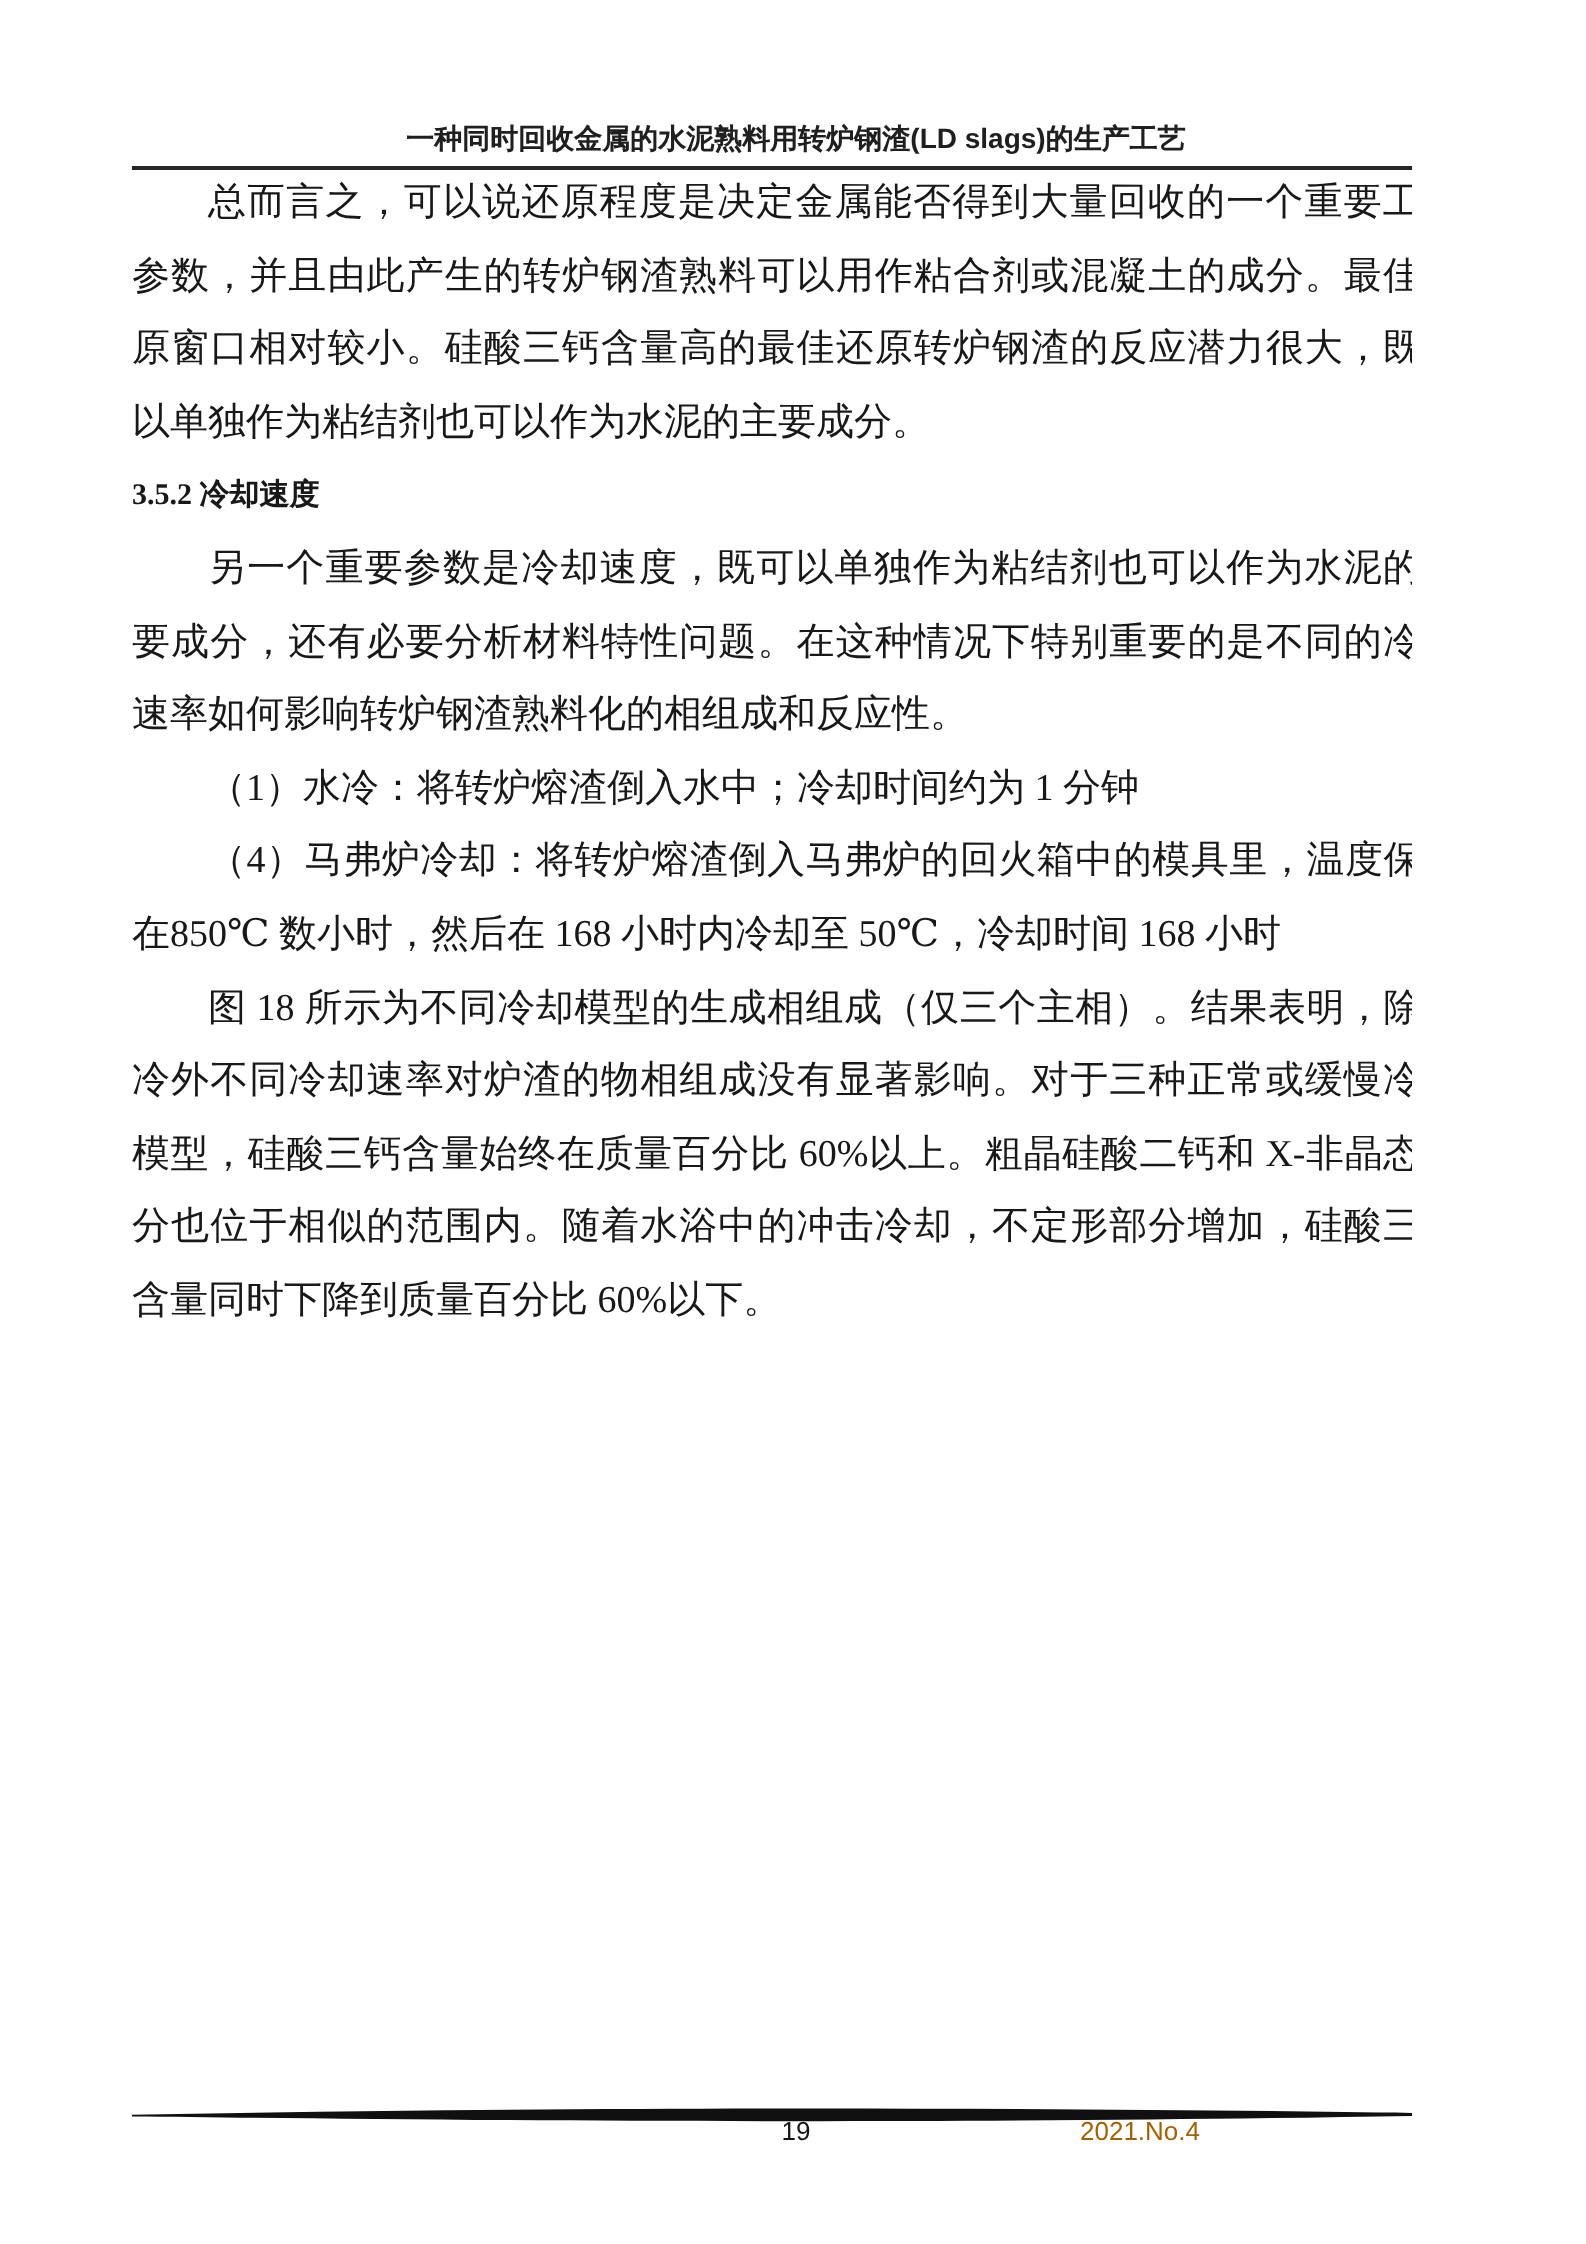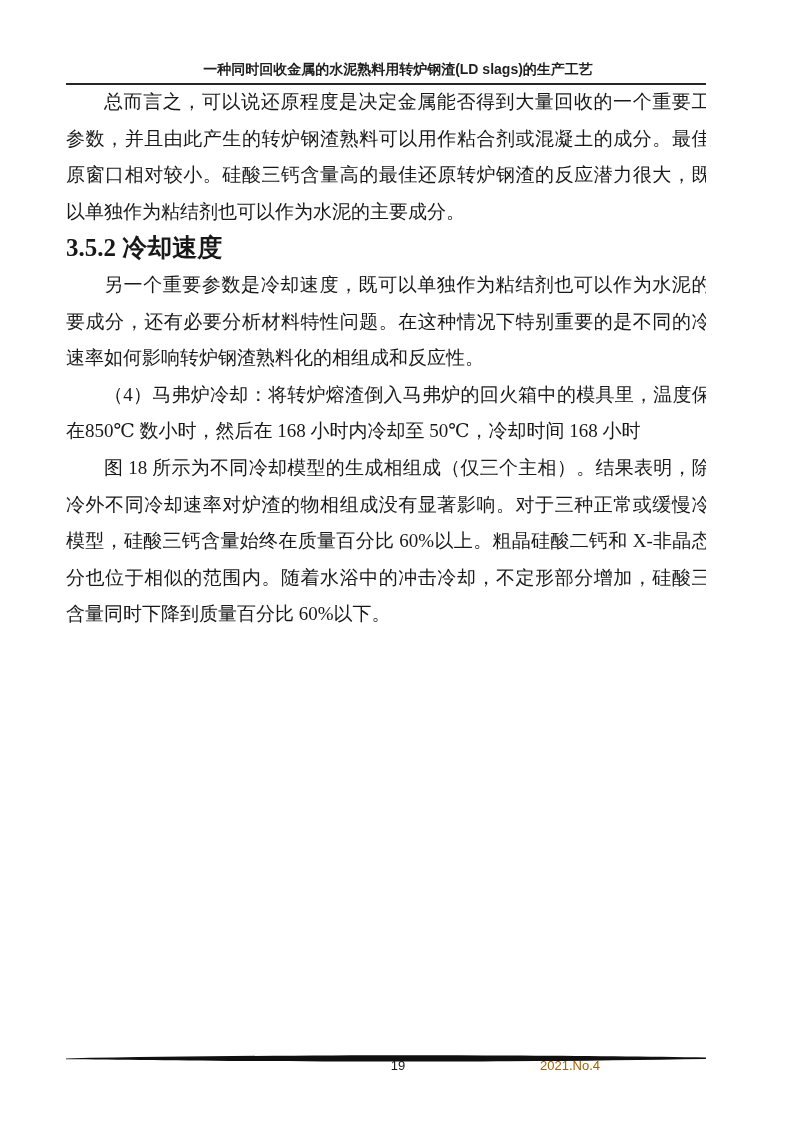--- a/index.html
+++ b/index.html
@@ -47,21 +47,21 @@
     line-height: 36.6px;
     color: #181818;
   }
   .content p {
     margin: 0;
     text-align: justify;
     text-indent: 2em;
   }
   .content .heading {
     font-weight: bold;
-    font-size: 25px;
+    font-size: 15px;
     text-indent: 0;
     text-align: left;
   }
   
   .footer-rule {
     position: absolute;
     top: 1049px;
     left: 66px;
     width: 662px;
     height: 9px;
@@ -91,20 +91,21 @@
 <div class="page">
 
   <div class="header-title">一种同时回收金属的水泥熟料用转炉钢渣(LD slags)的生产工艺</div>
 
   <div class="header-rule"></div>
 
   <div class="content">
     <p>总而言之，可以说还原程度是决定金属能否得到大量回收的一个重要工艺参数，并且由此产生的转炉钢渣熟料可以用作粘合剂或混凝土的成分。最佳还原窗口相对较小。硅酸三钙含量高的最佳还原转炉钢渣的反应潜力很大，既可以单独作为粘结剂也可以作为水泥的主要成分。</p>
     <p class="heading">3.5.2 冷却速度</p>
     <p>另一个重要参数是冷却速度，既可以单独作为粘结剂也可以作为水泥的主要成分，还有必要分析材料特性问题。在这种情况下特别重要的是不同的冷却速率如何影响转炉钢渣熟料化的相组成和反应性。</p>
+    <p>（1）水冷：将转炉熔渣倒入水中；冷却时间约为 1 分钟</p>
     <p>（4）马弗炉冷却：将转炉熔渣倒入马弗炉的回火箱中的模具里，温度保持在850℃ 数小时，然后在 168 小时内冷却至 50℃，冷却时间 168 小时</p>
     <p>图 18 所示为不同冷却模型的生成相组成（仅三个主相）。结果表明，除水冷外不同冷却速率对炉渣的物相组成没有显著影响。对于三种正常或缓慢冷却模型，硅酸三钙含量始终在质量百分比 60%以上。粗晶硅酸二钙和 X-非晶态部分也位于相似的范围内。随着水浴中的冲击冷却，不定形部分增加，硅酸三钙含量同时下降到质量百分比 60%以下。</p>
   </div>
 
   <div class="footer-rule">
     <svg width="662" height="9" viewBox="0 0 662 9" xmlns="http://www.w3.org/2000/svg" aria-hidden="true">
       <path d="M0,4.4 C120,2.2 240,1.2 340,1.2 C460,1.2 580,2.4 662,3.8 L662,4.6 C570,6.2 470,7.6 330,7.6 C200,7.6 80,6.0 0,5.2 Z" fill="#101010"></path>
     </svg>
   </div>
 

